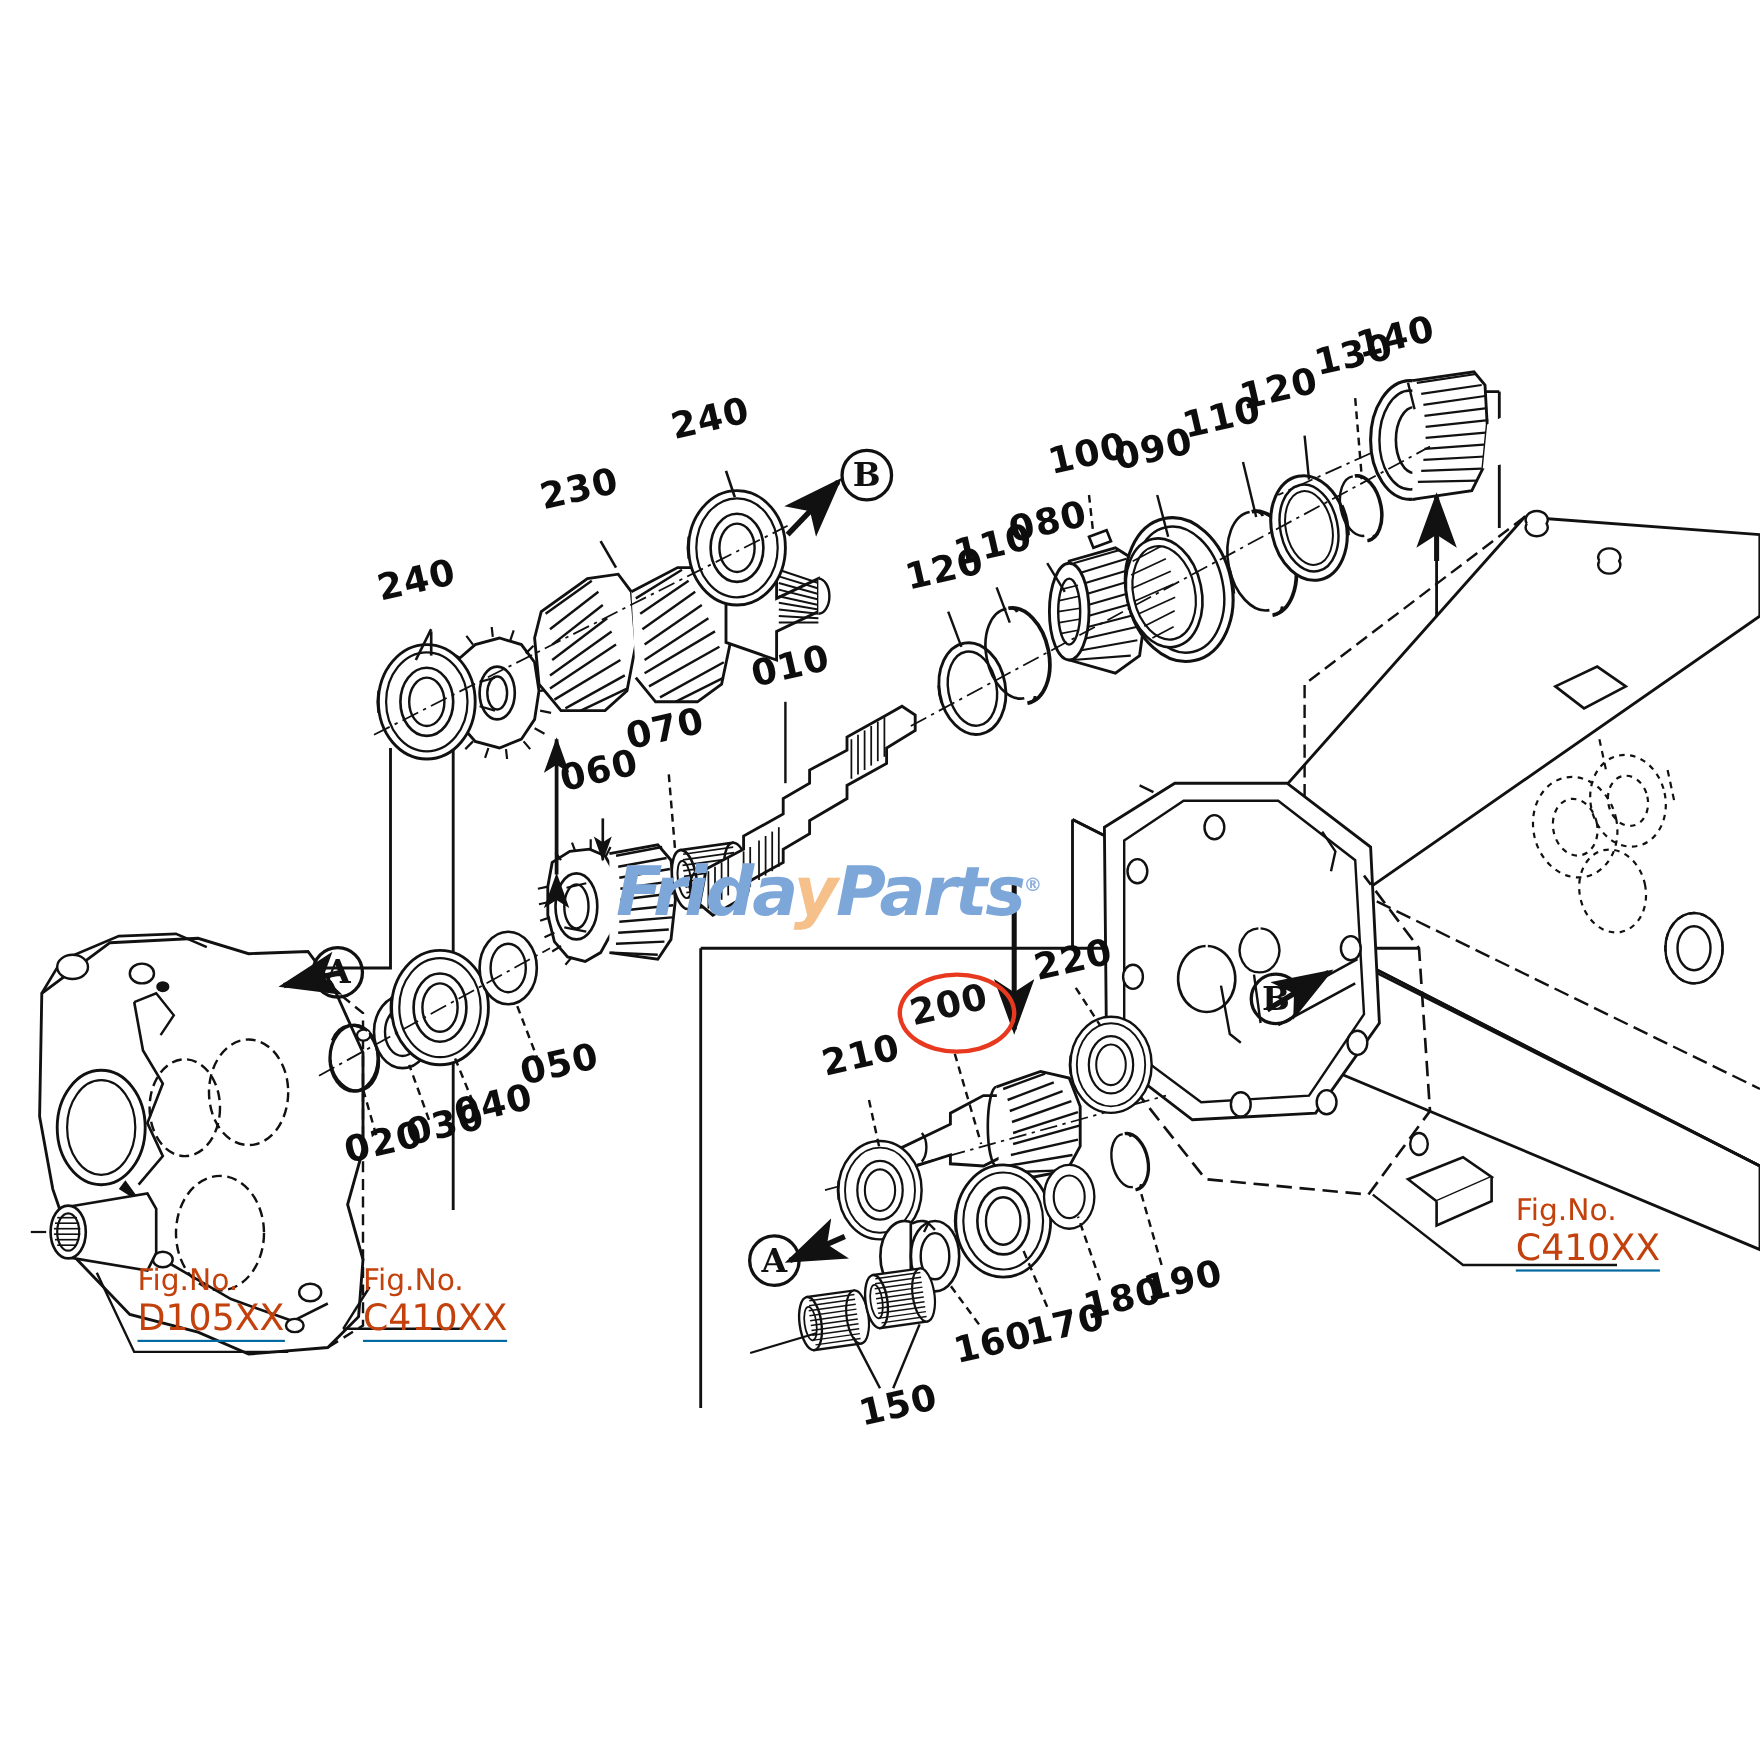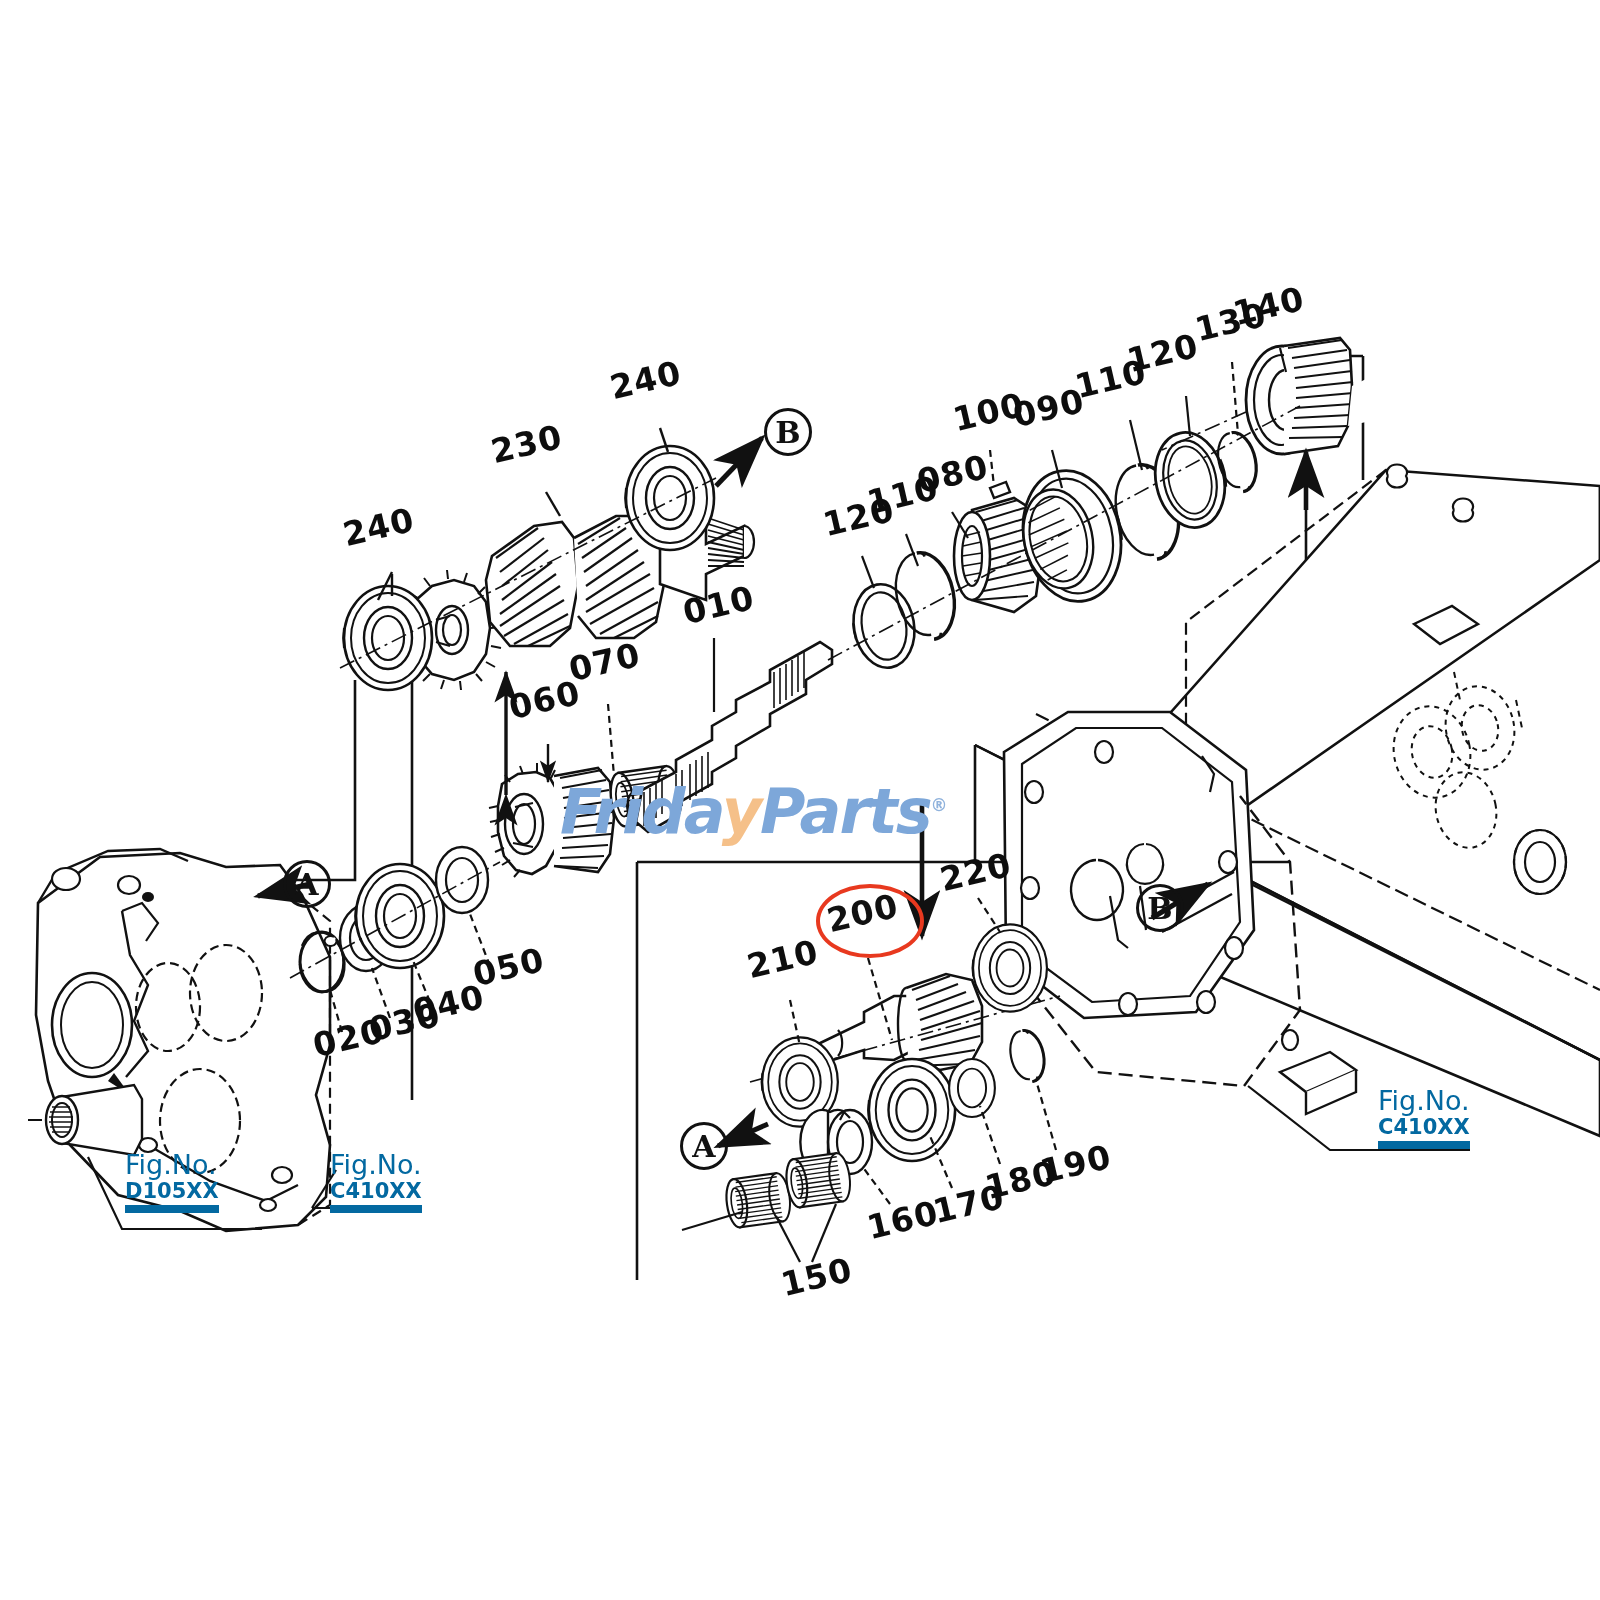--- a/index.html
+++ b/index.html
@@ -47,25 +47,25 @@
     position:absolute;width:48px;height:48px;border:3px solid #111;
     border-radius:50%;box-sizing:border-box;
     display:flex;align-items:center;justify-content:center;
     font-family:"DejaVu Serif", serif;font-size:30px;font-weight:bold;color:#111;
     background:transparent;
   }
 
   
   .fig{
     position:absolute;
-    font-family:"DejaVu Sans", sans-serif;color:#0369a1;
+    font-family:"DejaVu Sans", sans-serif;color:#c2410c;
     font-size:27px;line-height:1.12;white-space:nowrap;
   }
   .fig .fno{display:block;font-weight:normal;}
-  .fig .fcode{display:block;font-weight:bold;font-size:21px;border-bottom:8px solid #0369a1;padding-bottom:1px;}
+  .fig .fcode{display:block;font-weight:normal;font-size:33px;border-bottom:2px solid #0369a1;padding-bottom:1px;}
 </style>
 </head>
 <body>
 
 <div id="stage">
 
   <svg class="layer" viewBox="0 0 1600 1600">
     <defs>
       <marker id="arrowSolid" markerWidth="12" markerHeight="12" refX="10" refY="4" orient="auto">
         <path d="M0,0 L11,4 L0,8 L2.6,4 Z" fill="#111"></path>

